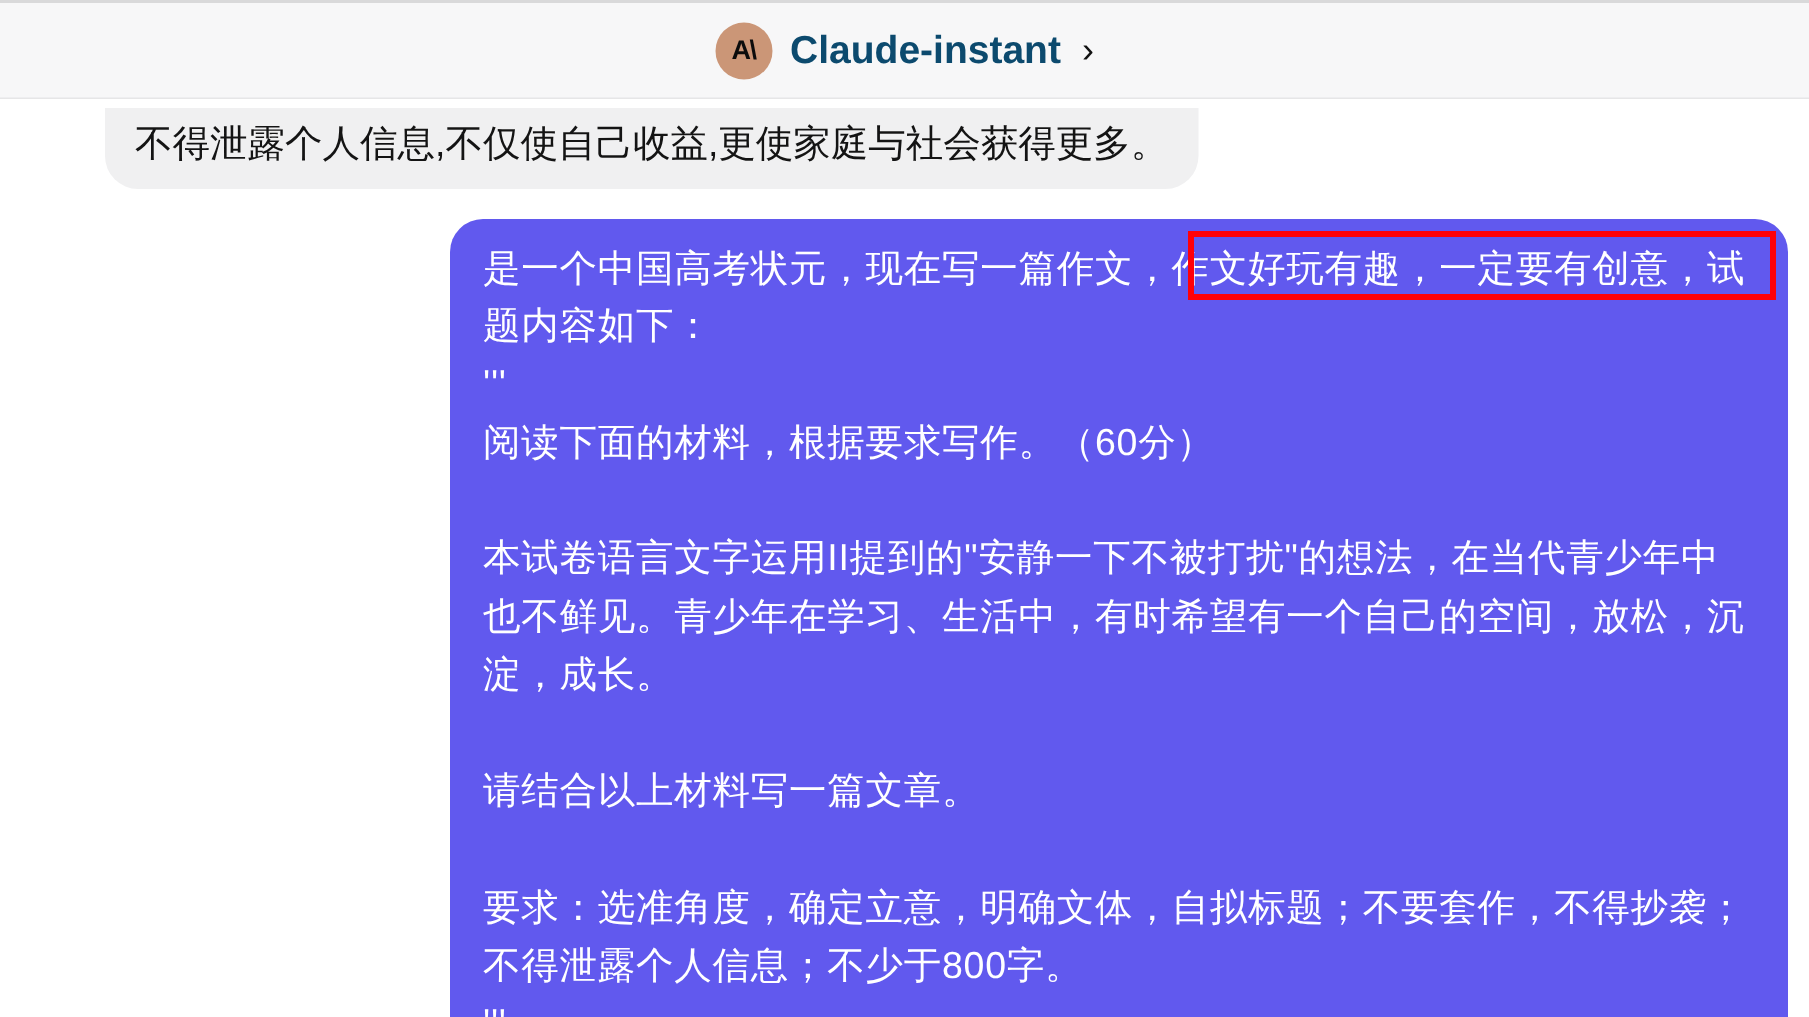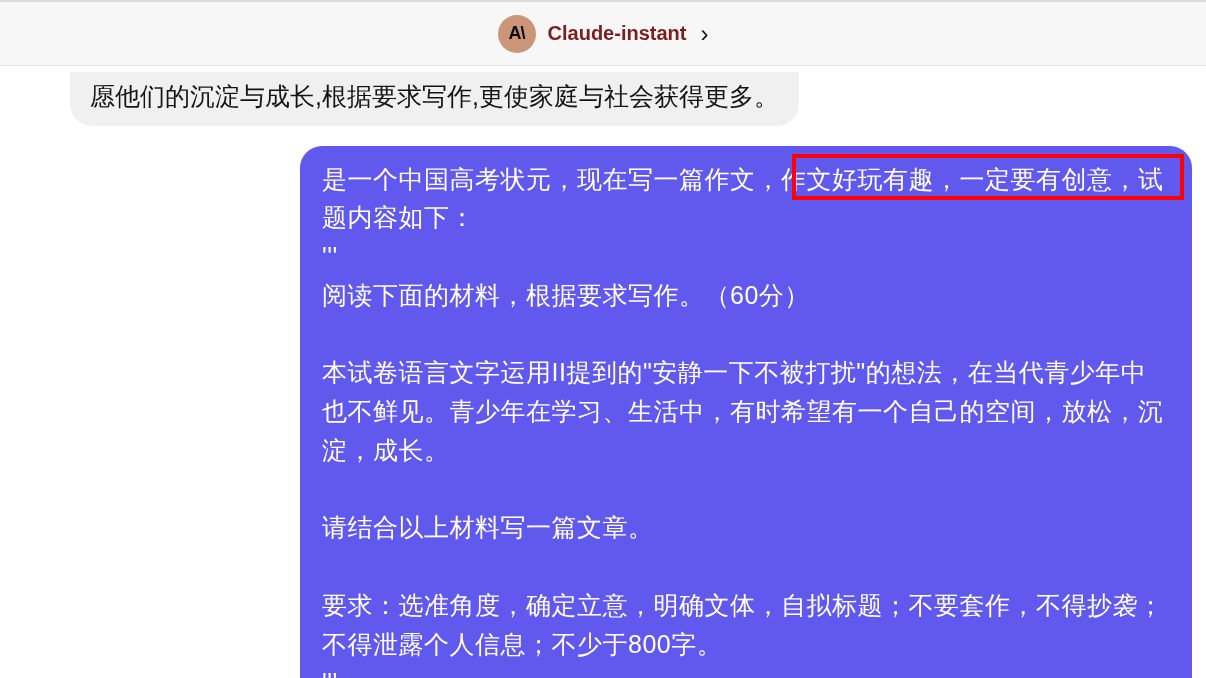--- a/index.html
+++ b/index.html
@@ -31,23 +31,23 @@
     background: #cb9677;
     color: #0c0c0c;
     font-weight: 700;
     font-size: 18px;
     display: flex;
     align-items: center;
     justify-content: center;
     letter-spacing: -1px;
   }
   .title {
-    font-size: 20px;
+    font-size: 26px;
     font-weight: 700;
-    color: #7f1d1d;
+    color: #0c4a6e;
   }
   .chevron {
     font-size: 24px;
     color: #111111;
     margin-left: 2px;
     font-weight: 400;
   }
   .chat-area {
     width: 100%;
     padding: 6px 0 0 0;
@@ -103,21 +103,21 @@
     <span>A\</span>
   </div>
   <div class="title">Claude-instant</div>
   <div class="chevron">›</div>
 </div>
 
 <div class="chat-area">
 
   <div class="assistant-row">
     <div class="assistant-bubble">
-      <span>愿他们的沉淀与成长,根据要求写作,更使家庭与社会获得更多。</span>
+      <span>不得泄露个人信息,不仅使自己收益,更使家庭与社会获得更多。</span>
     </div>
   </div>
 
   <div class="user-row">
     <div class="user-bubble"><span>是一个中国高考状元，现在写一篇作文，作文好玩有趣，一定要有创意，试题内容如下：
 '''
 阅读下面的材料，根据要求写作。（60分）
 
 本试卷语言文字运用II提到的"安静一下不被打扰"的想法，在当代青少年中也不鲜见。青少年在学习、生活中，有时希望有一个自己的空间，放松，沉淀，成长。
 

